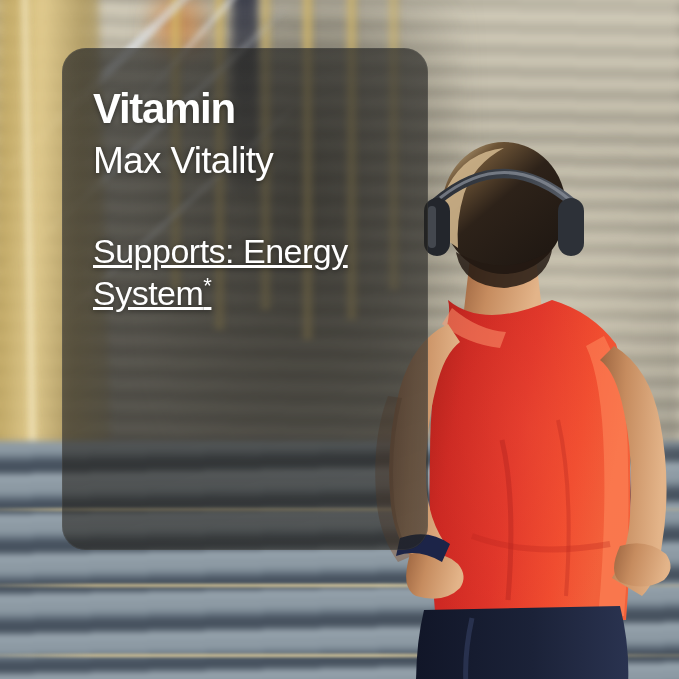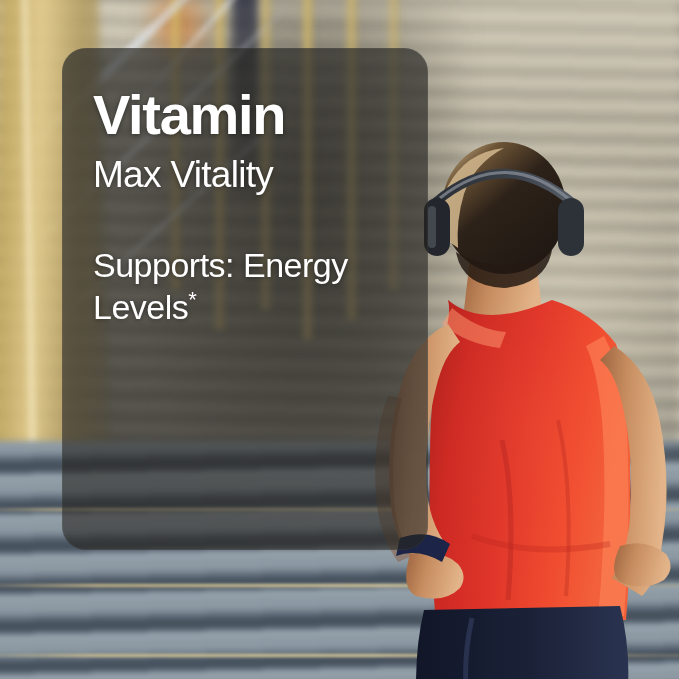--- a/index.html
+++ b/index.html
@@ -221,21 +221,21 @@
 
   
   .copy {
     position: absolute;
     left: 93px;
     top: 48px;
     width: 340px;
     color: #ffffff;
   }
   .headline {
-    font-size: 56px;
+    font-size: 42px;
     font-weight: 700;
     line-height: 0.98;
     letter-spacing: -1.3px;
     margin: 0;
     padding-top: 40px;
     text-shadow: 0 1px 5px rgba(0,0,0,0.42);
     white-space: nowrap;
   }
   .headline .line { display: block; }
   .subhead {
@@ -248,20 +248,21 @@
     white-space: nowrap;
   }
   .benefits {
     font-size: 34px;
     font-weight: 500;
     line-height: 1.22;
     letter-spacing: -0.5px;
     margin: 51px 0 7px 0;
     width: 320px;
     text-shadow: 0 1px 5px rgba(0,0,0,0.42);
+    text-decoration: underline;
   }
   .benefits .line { display: block; }
   .benefits .asterisk {
     font-size: 22px;
     vertical-align: super;
     line-height: 0;
   }
   .b-last { white-space: nowrap; }
 </style>
 </head>
@@ -397,17 +398,17 @@
   <div class="panel"></div>
 
   <div class="copy">
     <h1 class="headline">
       <span class="line">Vitamin</span>
     </h1>
     <p class="subhead">Max Vitality</p>
 
     <p class="benefits">
       <span class="line">Supports: Energy</span>
-      <span class="line b-last"><span>Levels</span><span class="asterisk">*</span></span>
+      <span class="line b-last"><span>System</span><span class="asterisk">*</span></span>
     </p>
   </div>
 
 </div>
 
 </body></html>

